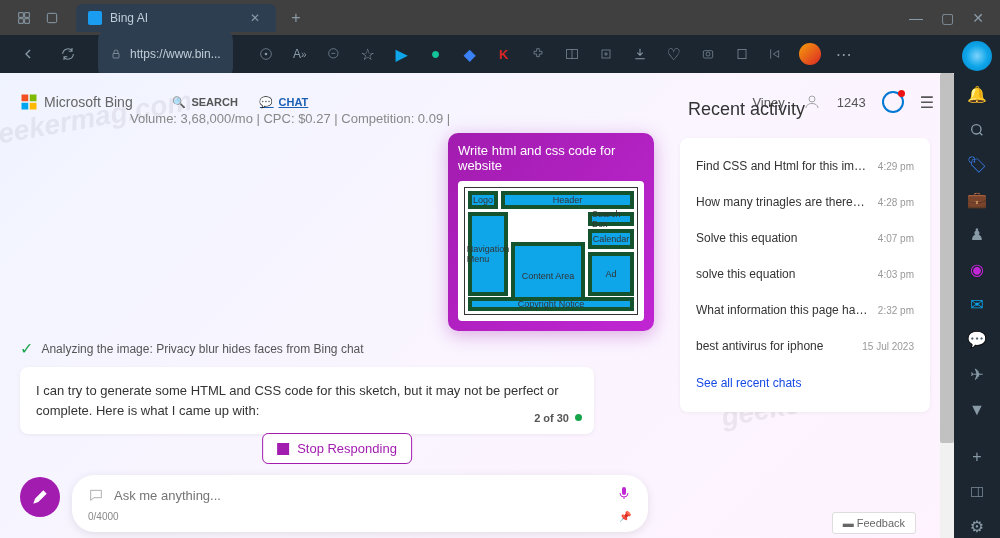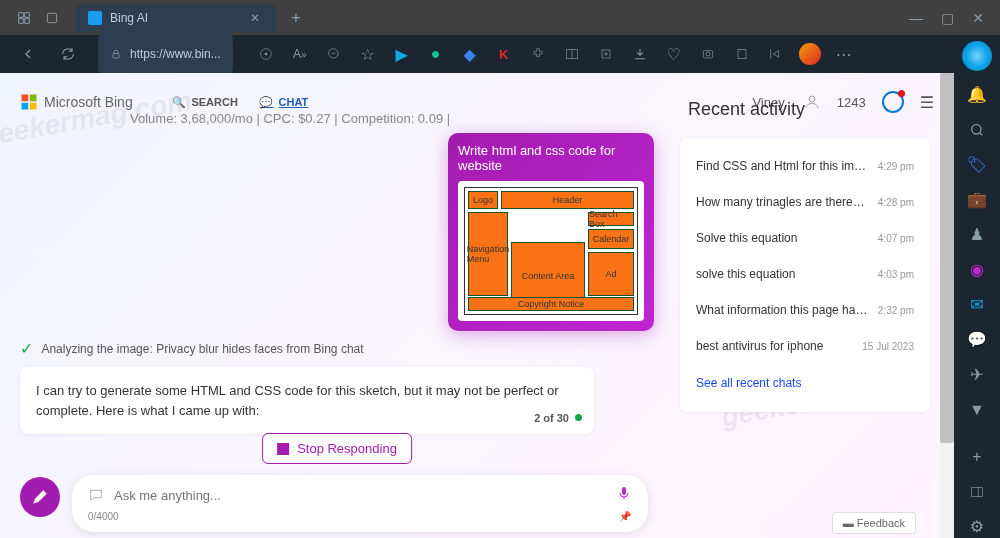--- a/index.html
+++ b/index.html
@@ -45,21 +45,21 @@
 .activity-list{background:#fff;border-radius:8px;padding:10px 4px;box-shadow:0 1px 4px rgba(0,0,0,0.05)}
 .activity-item{display:flex;align-items:center;justify-content:space-between;padding:11px 12px;font-size:12px;color:#333;cursor:pointer}
 .activity-text{flex:1;overflow:hidden;text-overflow:ellipsis;white-space:nowrap}
 .activity-time{font-size:10px;color:#999;margin-left:10px}
 .see-all{color:#174ae4;padding:12px;font-size:12px;cursor:pointer}
 .chat-area{position:absolute;left:20px;top:60px;right:300px;bottom:0}
 .user-msg{position:absolute;right:0;top:0;width:206px;background:linear-gradient(135deg,#a21caf,#c026d3);border-radius:10px;padding:10px;color:#fff;box-shadow:0 4px 18px rgba(162,28,175,0.35)}
 .user-msg-text{font-size:13px;font-weight:500;margin-bottom:8px}
 .sketch{background:#fff;border-radius:4px;padding:6px}
 .sketch-img{width:100%;height:128px;border:1px solid #333;position:relative;font-family:cursive;font-size:9px;color:#333}
-.sk-box{position:absolute;border:1px solid #14532d;display:flex;align-items:center;justify-content:center;background:#f97316}
+.sk-box{position:absolute;border:4px solid #14532d;display:flex;align-items:center;justify-content:center;background:#0ea5e9}
 .analyzing{position:absolute;top:206px;left:0;display:flex;align-items:center;gap:8px;font-size:12px;color:#555}
 .check{color:#16a34a;font-size:16px}
 .bot-msg{position:absolute;top:234px;left:0;right:60px;background:#fff;border-radius:8px;padding:14px 16px;font-size:13px;color:#333;box-shadow:0 1px 4px rgba(0,0,0,0.06);line-height:1.5}
 .msg-counter{position:absolute;bottom:8px;right:12px;font-size:11px;color:#555;font-weight:600;display:flex;align-items:center;gap:6px}
 .counter-dot{width:7px;height:7px;background:#16a34a;border-radius:50%}
 .stop-btn{position:absolute;top:300px;left:50%;transform:translateX(-50%);background:#fff;border:1px solid #a21caf;border-radius:6px;padding:7px 14px;display:flex;align-items:center;gap:8px;color:#a21caf;font-size:13px;cursor:pointer}
 .stop-sq{width:12px;height:12px;background:#a21caf}
 .input-area{position:absolute;bottom:6px;left:20px;right:306px;display:flex;gap:12px;align-items:flex-start}
 .new-topic{width:40px;height:40px;background:#a21caf;border-radius:50%;display:flex;align-items:center;justify-content:center;color:#fff;cursor:pointer;margin-top:2px}
 .input-box{flex:1;background:#fff;border-radius:22px;padding:10px 16px;box-shadow:0 2px 10px rgba(0,0,0,0.1)}

